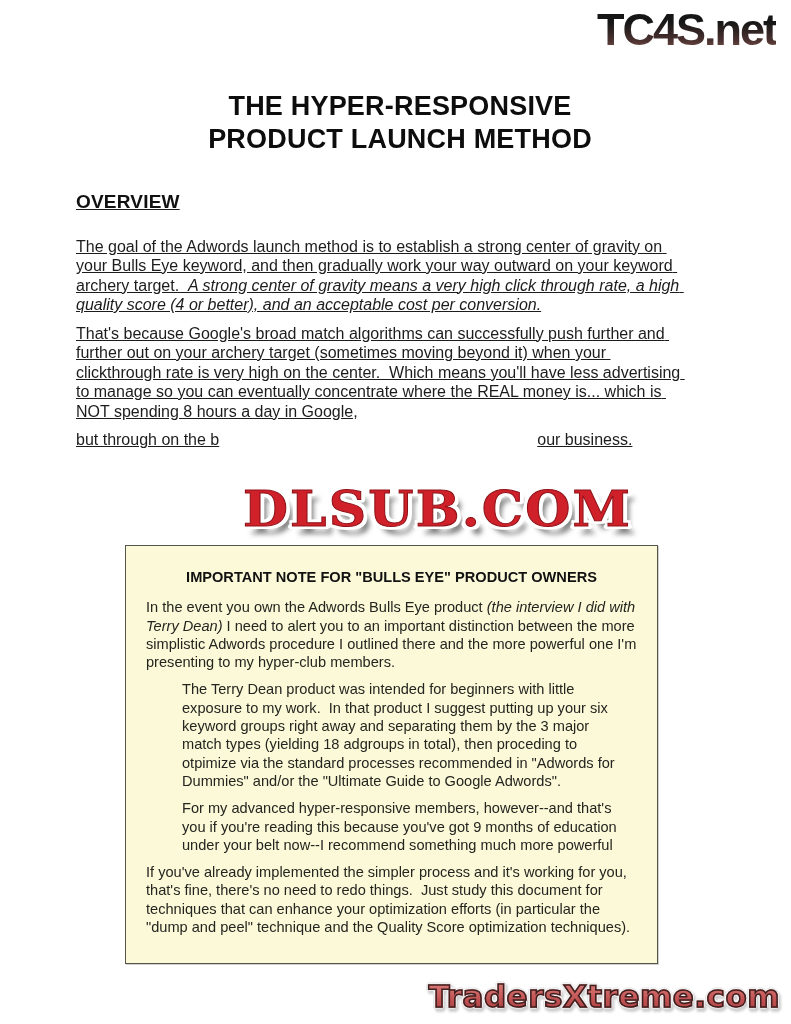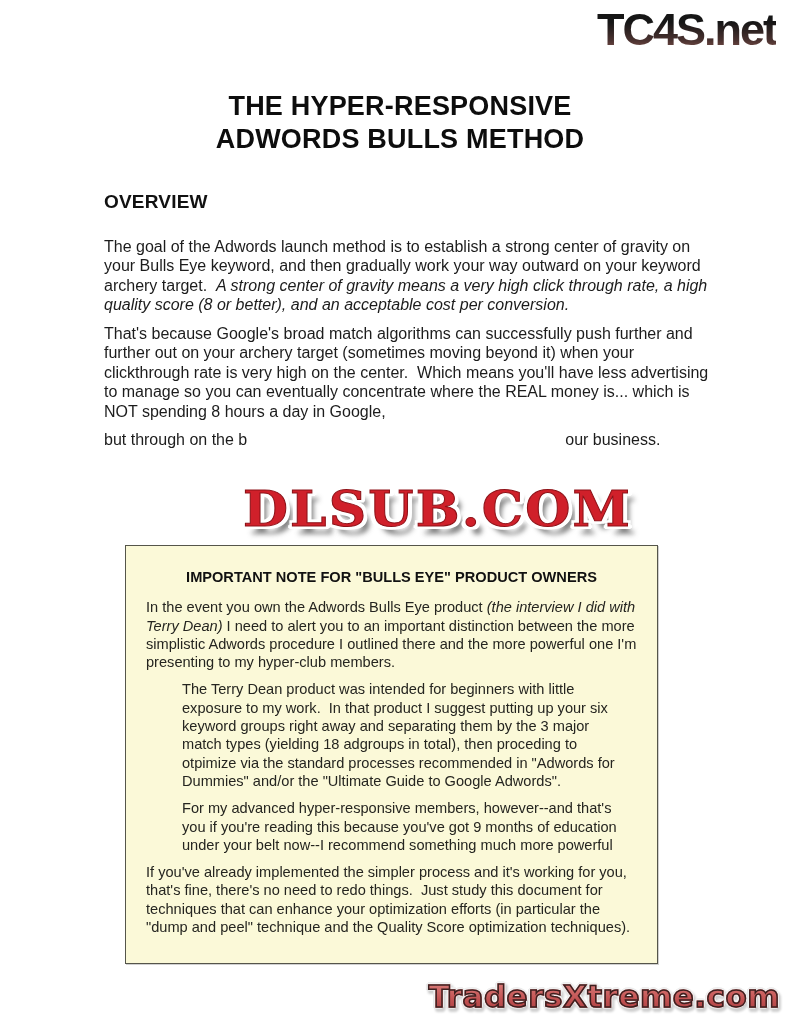--- a/index.html
+++ b/index.html
@@ -42,25 +42,26 @@
     line-height: 33px;
     color: #0d0d0d;
     letter-spacing: 0.2px;
   }
   .title span { display: block; padding-left: 16px; }
 
   
   .content {
     position: absolute;
     top: 192px;
-    left: 104px;
+    left: 76px;
     width: 616px;
     font-size: 16px;
     line-height: 19.5px;
     color: #1c1c1c;
+    text-decoration: underline;
   }
   .content h2 {
     font-size: 19px;
     font-weight: bold;
     color: #111;
     margin-bottom: 25px;
     letter-spacing: 0.2px;
   }
   .content p {
     margin-bottom: 9px;
@@ -151,27 +152,27 @@
 </style>
 </head>
 <body>
 
 <div class="page">
 
   <div class="top-logo">TC4S.net</div>
 
   <h1 class="title">
     <span>THE HYPER-RESPONSIVE</span>
-    <span>ADWORDS BULLS METHOD</span>
+    <span>PRODUCT LAUNCH METHOD</span>
   </h1>
 
   <div class="content">
     <h2>OVERVIEW</h2>
 
-    <p><span>The goal of the Adwords launch method is to establish a strong center of gravity on your Bulls Eye keyword, and then gradually work your way outward on your keyword archery target.  </span><span class="italic">A strong center of gravity means a very high click through rate, a high quality score (8 or better), and an acceptable cost per conversion.</span></p>
+    <p><span>The goal of the Adwords launch method is to establish a strong center of gravity on your Bulls Eye keyword, and then gradually work your way outward on your keyword archery target.  </span><span class="italic">A strong center of gravity means a very high click through rate, a high quality score (4 or better), and an acceptable cost per conversion.</span></p>
 
 
     <p>That's because Google's broad match algorithms can successfully push further and further out on your archery target (sometimes moving beyond it) when your clickthrough rate is very high on the center.  Which means you'll have less advertising to manage so you can eventually concentrate where the REAL money is... which is NOT spending 8 hours a day in Google,</p>
 
     <div class="lastline"><span>but through on the b</span><span class="covered-gap"></span><span>our business.</span></div>
   </div>
 
   <div class="watermark">DLSUB.COM</div>
 
   <div class="note-box">

